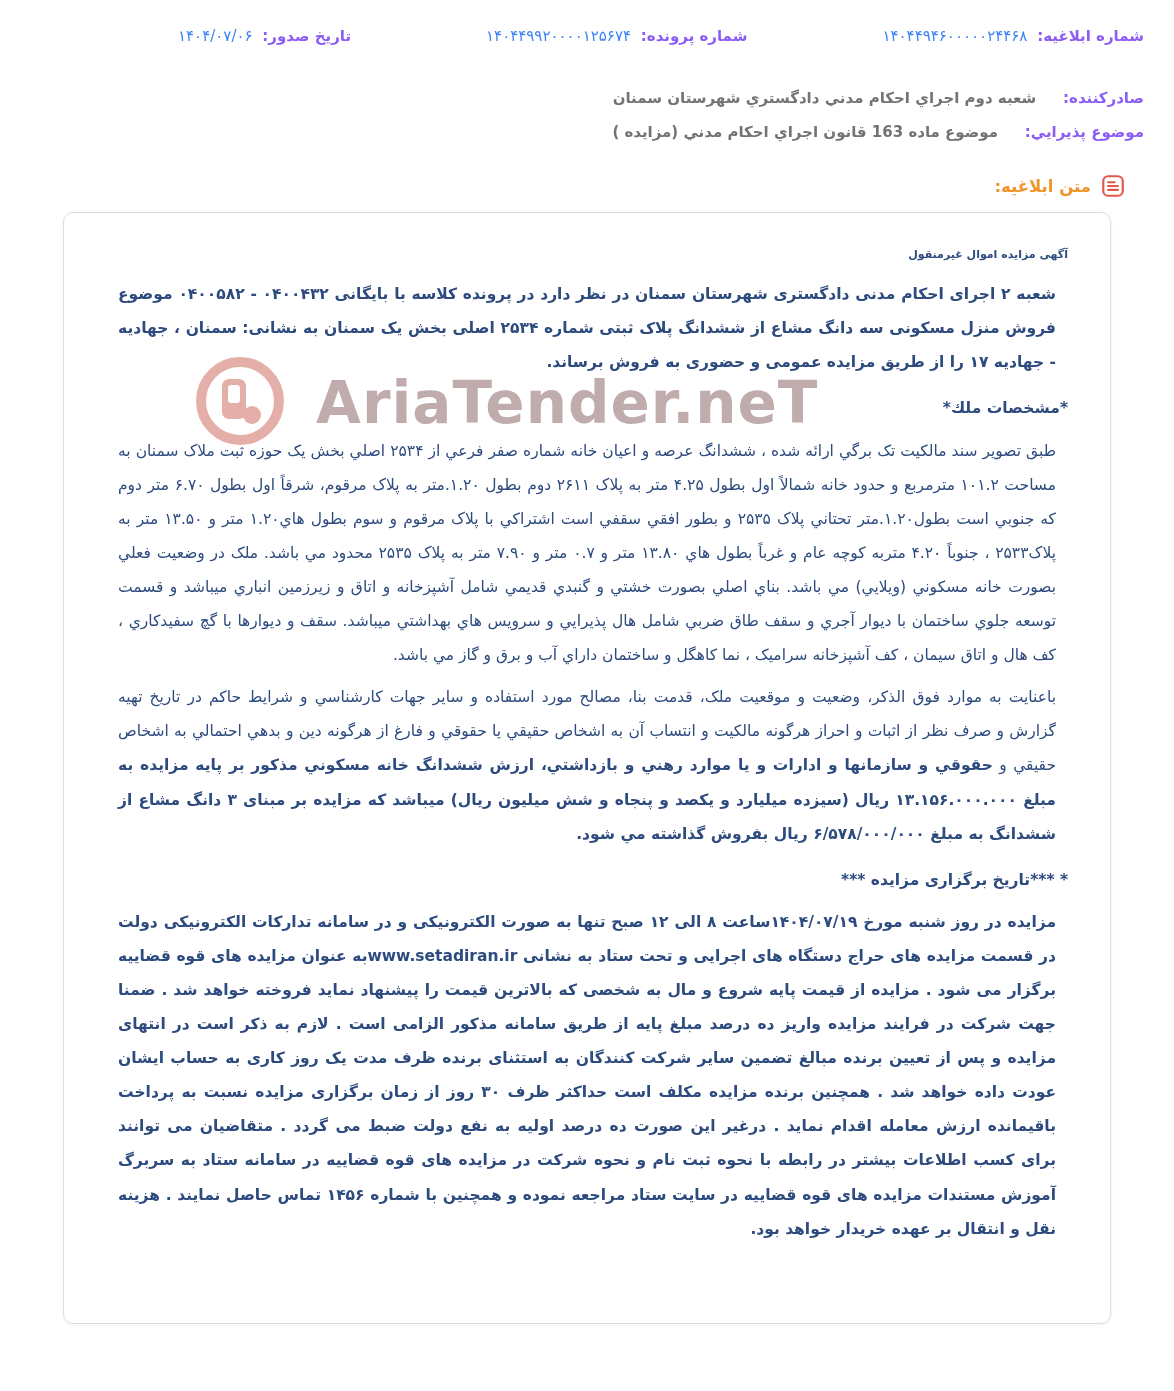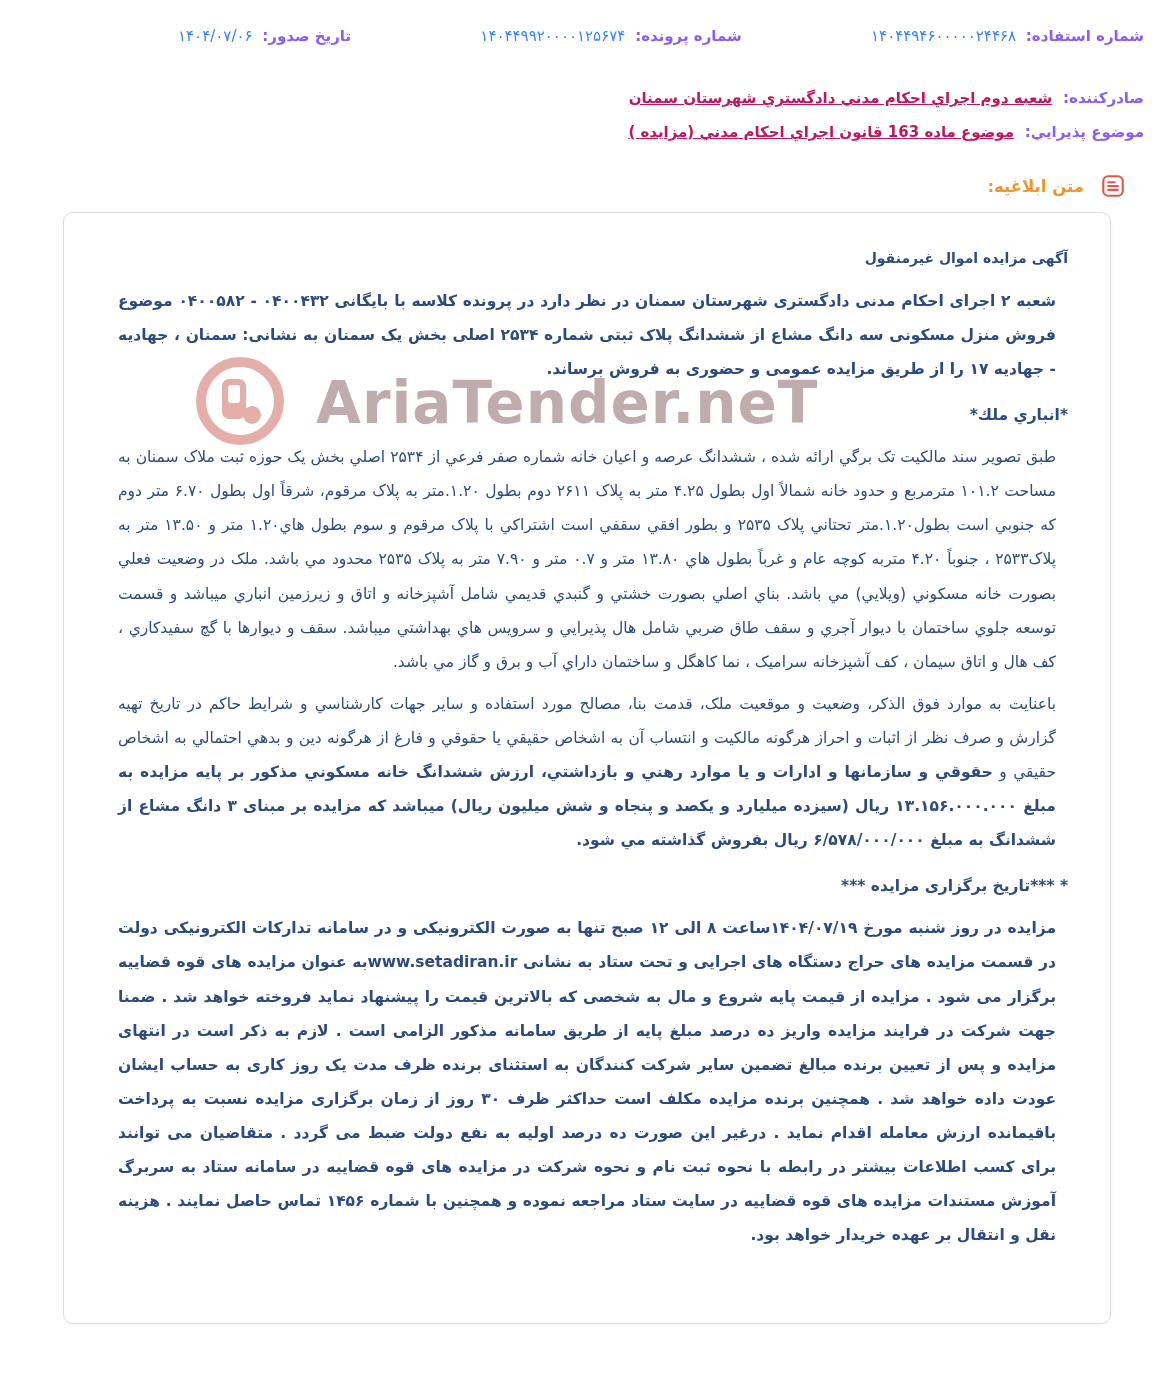--- a/index.html
+++ b/index.html
@@ -22,27 +22,27 @@
     padding:27px 30px 0 178px;
     font-size:15px;
   }
   .hdr-item { white-space:nowrap; }
   .hdr-label { font-weight:bold; color:#8b5cf6; }
   .hdr-value { color:#3b82f6; margin-right:5px; }
 
   .hdr-line { text-align:right; padding:0 30px; font-size:15px; }
   .hdr-line.issuer { margin-top:44px; }
   .hdr-line.subject { margin-top:16px; }
-  .hdr-line .hdr-value2 { color:#be185d; font-weight:bold; margin-right:6px;text-decoration:underline; }
+  .hdr-line .hdr-value2 { color:#737373; font-weight:bold; margin-right:22px; }
 
   
   .body-label-row {
     display:flex;
     align-items:center;
-    gap:16px;
+    gap:9px;
     justify-content:flex-start;
     padding:0 48px;
     margin-top:32px;
   }
   .body-label-row .txt {
     color:var(--accent_orange, #f0952c);
     font-weight:bold;
     font-size:16.5px;
   }
   .doc-icon { width:26px; height:26px; display:inline-block; }
@@ -60,21 +60,21 @@
     box-shadow:0 1px 4px rgba(30,45,70,.05);
   }
   .notice-text {
     font-size:15.5px;
     line-height:2.2;
     text-align:justify;
     color:var(--body_blue, #2d4b7e);
     position:relative;
     z-index:1;
   }
-  .notice-text h2 { font-size:14px; font-weight:bold; margin:0 0 10px; text-align:right; }
+  .notice-text h2 { font-size:11px; font-weight:bold; margin:0 0 10px; text-align:right; }
   .notice-text h3 { font-size:15.5px; font-weight:bold; margin:12px 0 8px; text-align:right; }
   .notice-text p  { margin:0 12px 8px; }
   .notice-text p.bold { font-weight:bold; }
   .notice-text .b { font-weight:bold; }
 
   
   .watermark {
     position:absolute;
     top:140px;
     left:128px;
@@ -95,21 +95,21 @@
     font-family:"DejaVu Sans", sans-serif;
   }
 </style>
 </head>
 <body>
 
 <div class="page">
 
   <div class="hdr-row1">
     <div class="hdr-item">
-      <span class="hdr-label">شماره استفاده:</span>
+      <span class="hdr-label">شماره ابلاغیه:</span>
       <span class="hdr-value">۱۴۰۴۴۹۴۶۰۰۰۰۰۲۴۴۶۸</span>
     </div>
     <div class="hdr-item">
       <span class="hdr-label">شماره پرونده:</span>
       <span class="hdr-value">۱۴۰۴۴۹۹۲۰۰۰۰۱۲۵۶۷۴</span>
     </div>
     <div class="hdr-item">
       <span class="hdr-label">تاریخ صدور:</span>
       <span class="hdr-value">۱۴۰۴/۰۷/۰۶</span>
     </div>
@@ -149,21 +149,21 @@
         </svg>
       </span>
       <span class="wm-text">AriaTender.neT</span>
     </div>
 
     <div class="notice-text">
       <h2>آگهی مزایده اموال غیرمنقول</h2>
 
       <p class="bold">شعبه ۲ اجرای احکام مدنی دادگستری شهرستان سمنان در نظر دارد در پرونده کلاسه با بایگانی ۰۴۰۰۴۳۲ - ۰۴۰۰۵۸۲ موضوع فروش منزل مسکونی سه دانگ مشاع از ششدانگ پلاک ثبتی شماره ۲۵۳۴ اصلی بخش یک سمنان به نشانی: سمنان ، جهادیه - جهادیه ۱۷ را از طریق مزایده عمومی و حضوری به فروش برساند.</p>
 
-      <h3>*انباري ملك*</h3>
+      <h3>*مشخصات ملك*</h3>
 
       <p>طبق تصویر سند مالکیت تک برگي ارائه شده ، ششدانگ عرصه و اعیان خانه شماره صفر فرعي از ۲۵۳۴  اصلي بخش یک حوزه ثبت ملاک سمنان به مساحت ۱۰۱.۲ مترمربع و حدود خانه شمالاً اول بطول ۴.۲۵ متر به پلاک ۲۶۱۱ دوم بطول ۱.۲۰.متر به پلاک مرقوم، شرقاً اول بطول ۶.۷۰ متر دوم که جنوبي است بطول۱.۲۰.متر تحتاني پلاک ۲۵۳۵ و بطور افقي سقفي است اشتراکي با پلاک مرقوم و سوم بطول هاي۱.۲۰ متر و ۱۳.۵۰ متر به پلاک۲۵۳۳ ، جنوباً ۴.۲۰ متربه کوچه عام و غرباً بطول هاي ۱۳.۸۰ متر و ۰.۷ متر و ۷.۹۰ متر به پلاک ۲۵۳۵ محدود مي باشد. ملک در وضعیت فعلي بصورت خانه مسکوني (ویلایي)  مي باشد. بناي اصلي بصورت خشتي و گنبدي قدیمي شامل آشپزخانه و اتاق و زیرزمین انباري میباشد و قسمت توسعه جلوي ساختمان با دیوار آجري و سقف طاق ضربي شامل هال پذیرایي و سرویس هاي بهداشتي میباشد. سقف و دیوارها با گچ سفیدکاري ، کف هال و اتاق سیمان ، کف آشپزخانه سرامیک ، نما کاهگل و ساختمان داراي آب و برق و گاز مي باشد.</p>
 
 
       <p><span>باعنایت به موارد فوق الذکر، وضعیت و موقعیت ملک، قدمت بنا، مصالح مورد استفاده و سایر جهات کارشناسي و شرایط حاکم در تاریخ تهیه گزارش و صرف نظر از اثبات و احراز هرگونه مالکیت و انتساب آن به اشخاص حقیقي یا حقوقي و فارغ از هرگونه دین و بدهي احتمالي به اشخاص حقیقي و </span><span class="b">حقوقي و سازمانها و ادارات و یا موارد رهني و بازداشتي، ارزش ششدانگ خانه مسکوني مذکور بر پایه مزایده به مبلغ ۱۳.۱۵۶.۰۰۰.۰۰۰ ریال (سیزده میلیارد و یکصد و پنجاه و شش میلیون ریال) میباشد که مزایده بر مبنای ۳ دانگ مشاع از ششدانگ به مبلغ ۶/۵۷۸/۰۰۰/۰۰۰ ریال بفروش گذاشته مي شود.</span></p>
 
       <h3>* ***تاریخ برگزاری مزایده ***</h3>
 
       <p class="bold">مزایده در روز شنبه مورخ ۱۴۰۴/۰۷/۱۹ساعت ۸ الی ۱۲ صبح تنها به صورت الکترونیکی و در سامانه تدارکات الکترونیکی دولت در قسمت مزایده های حراج دستگاه های اجرایی و تحت ستاد به نشانی  www.setadiran.irبه عنوان مزایده های قوه قضاییه برگزار می شود . مزایده از قیمت پایه شروع و مال به شخصی که بالاترین قیمت را پیشنهاد نماید فروخته خواهد شد . ضمنا جهت شرکت در فرایند مزایده واریز ده درصد مبلغ پایه از طریق سامانه مذکور الزامی است . لازم به ذکر است در انتهای مزایده و پس از تعیین برنده مبالغ تضمین سایر شرکت کنندگان به استثنای برنده ظرف مدت یک روز کاری به حساب ایشان عودت داده خواهد شد . همچنین برنده مزایده مکلف است حداکثر ظرف ۳۰ روز از زمان برگزاری مزایده نسبت به پرداخت باقیمانده ارزش معامله اقدام نماید . درغیر این صورت ده درصد اولیه به نفع دولت ضبط می گردد . متقاضیان می توانند برای کسب اطلاعات بیشتر در رابطه با نحوه ثبت نام و نحوه شرکت در مزایده های قوه قضاییه در سامانه ستاد به سربرگ آموزش مستندات مزایده های قوه قضاییه در سایت ستاد مراجعه نموده و همچنین با شماره ۱۴۵۶ تماس حاصل نمایند . هزینه نقل و انتقال بر عهده خریدار خواهد بود.</p>
     </div>

